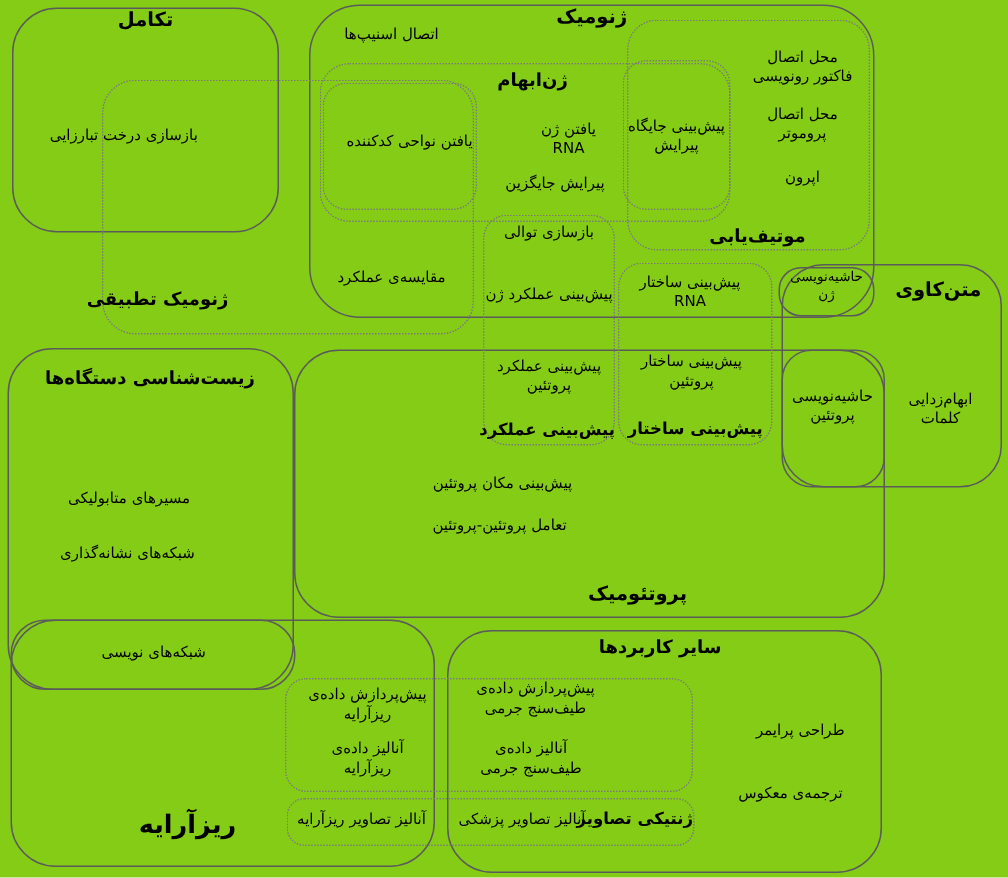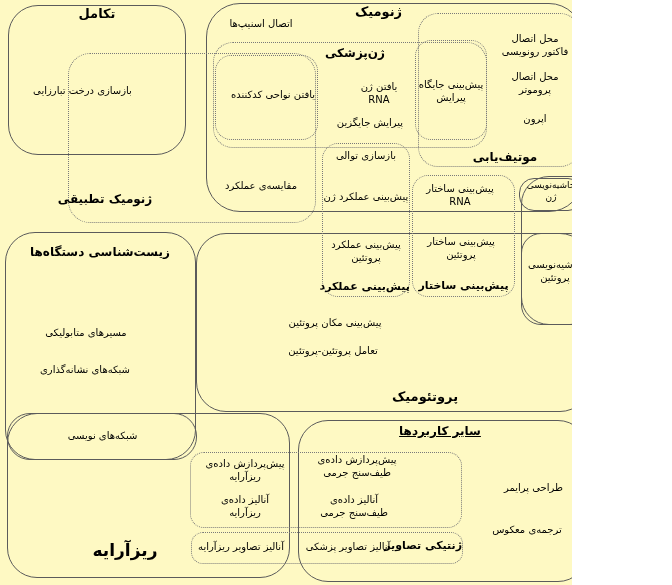--- a/index.html
+++ b/index.html
@@ -1,17 +1,17 @@
 <!DOCTYPE html>
 <html lang="fa"><head>
 <meta charset="utf-8">
 <style>
   html,body{margin:0;padding:0;background:#ffffff;}
   .stage{
-    position:relative;width:572px;height:585px;background:#fef9c3;
+    position:relative;width:672px;height:585px;background:#84cc16;
     font-family:"DejaVu Sans",sans-serif;direction:rtl;overflow:hidden;color:#000;
   }
   .bx{position:absolute;border:1px solid #5b5b5b;background:transparent;box-sizing:border-box;}
   .bx.dot{border:1px dotted #7a7a7a;}
   .lbl{position:absolute;text-align:center;font-size:10px;line-height:1.3;white-space:pre-line;}
   .nw{white-space:nowrap;}
   .b11{font-weight:bold;font-size:11px;}
   .b12{font-weight:bold;font-size:12px;}
   .b13{font-weight:bold;font-size:13px;}
   .b17{font-weight:bold;font-size:17px;}
@@ -43,24 +43,24 @@
   <div class="bx dot" style="left:190px;top:452px;width:272px;height:76px;border-radius:14px;"></div>
   <div class="bx dot" style="left:191px;top:532px;width:272px;height:32px;border-radius:12px;"></div>
 
   <div class="lbl b13 nw" style="left:8px;top:6px;width:178px;">تکامل</div>
   <div class="lbl nw" style="left:20px;top:84px;width:125px;">بازسازی درخت تبارزایی</div>
 
   <div class="lbl b12 nw" style="left:55px;top:192px;width:100px;">ژنومیک تطبیقی</div>
   <div class="lbl nw" style="left:220px;top:179px;width:82px;">مقایسه‌ی عملکرد</div>
   <div class="lbl nw" style="left:223px;top:88px;width:100px;">یافتن نواحی کدکننده</div>
 
-  <div class="lbl b13 nw" style="left:190px;top:4px;width:377px;">ژنومیک</div>
+  <div class="lbl b13 nw" style="left:206px;top:4px;width:377px;">ژنومیک</div>
   <div class="lbl nw" style="left:216px;top:17px;width:90px;">اتصال اسنیپ‌ها</div>
 
-  <div class="lbl b12 nw" style="left:300px;top:46px;width:110px;">ژن‌پزشکی</div>
+  <div class="lbl b12 nw" style="left:300px;top:46px;width:110px;">ژن‌ابهام</div>
   <div class="lbl" style="left:350px;top:80px;width:58px;">یافتن ژن
 RNA</div>
   <div class="lbl nw" style="left:325px;top:116px;width:90px;">پیرایش جایگزین</div>
 
   <div class="lbl" style="left:494px;top:32px;width:82px;">محل اتصال
 فاکتور رونویسی</div>
   <div class="lbl" style="left:500px;top:70px;width:70px;">محل اتصال
 پروموتر</div>
   <div class="lbl nw" style="left:495px;top:112px;width:80px;">اپرون</div>
   <div class="lbl b12 nw" style="left:455px;top:150px;width:100px;">موتیف‌یابی</div>
@@ -96,21 +96,21 @@
   <div class="lbl nw" style="left:14px;top:363px;width:142px;">شبکه‌های نشانه‌گذاری</div>
   <div class="lbl nw" style="left:55px;top:429px;width:95px;">شبکه‌های نویسی</div>
 
   <div class="lbl b17 nw" style="left:70px;top:539px;width:110px;">ریزآرایه</div>
   <div class="lbl" style="left:196px;top:457px;width:98px;">پیش‌پردازش داده‌ی
 ریزآرایه</div>
   <div class="lbl" style="left:204px;top:493px;width:82px;">آنالیز داده‌ی
 ریزآرایه</div>
   <div class="lbl nw" style="left:190px;top:540px;width:102px;">آنالیز تصاویر ریزآرایه</div>
 
-  <div class="lbl b12 nw" style="left:390px;top:424px;width:100px;text-decoration:underline;">سایر کاربردها</div>
+  <div class="lbl b12 nw" style="left:390px;top:424px;width:100px;">سایر کاربردها</div>
   <div class="lbl nw" style="left:496px;top:481px;width:75px;">طراحی پرایمر</div>
   <div class="lbl nw" style="left:488px;top:523px;width:78px;">ترجمه‌ی معکوس</div>
   <div class="lbl" style="left:310px;top:453px;width:94px;">پیش‌پردازش داده‌ی
 طیف‌سنج جرمی</div>
   <div class="lbl" style="left:312px;top:493px;width:84px;">آنالیز داده‌ی
 طیف‌سنج جرمی</div>
   <div class="lbl nw" style="left:298px;top:540px;width:100px;">آنالیز تصاویر پزشکی</div>
 
   <div class="lbl b11 nw" style="left:396px;top:539px;width:66px;">ژنتیکی تصاویر</div>
 

